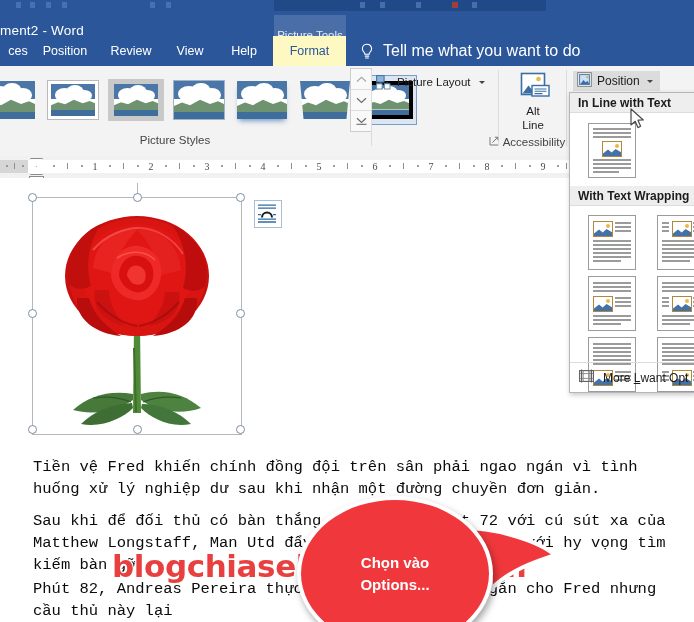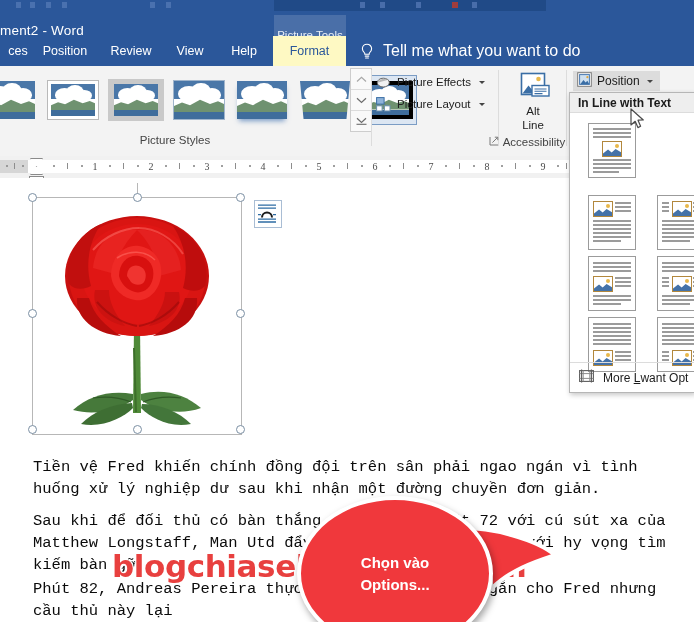--- a/index.html
+++ b/index.html
@@ -314,30 +314,20 @@
     </div>
   </div>
 
   <div id="styles-label">Picture Styles</div>
 
   <div class="vsep" style="left:371px"></div>
   <div class="vsep" style="left:498px"></div>
   <div class="vsep" style="left:566px"></div>
 
   <div id="pbel">
-    <div class="pbtn">
-      <span class="pbico">
-        <svg width="15" height="15" viewBox="0 0 15 15">
-          <ellipse cx="7.3" cy="7.6" rx="6" ry="4.4" fill="#f2f2f2" stroke="#6b6b6b" stroke-width="1"></ellipse>
-          <path d="M1.4 7.8c1.6-3.6 8-5.6 11.8-3.2" fill="#8f8f8f" opacity=".6"></path>
-        </svg>
-      </span>
-      <span>Picture Effects</span>
-      <span class="caretd"></span>
-    </div>
     <div class="pbtn">
       <span class="pbico">
         <svg width="15" height="15" viewBox="0 0 15 15">
           <rect x="0.6" y="0.6" width="7.5" height="6.5" fill="#8fb3d9" stroke="#3a6ea5" stroke-width="1"></rect>
           <rect x="0.6" y="8.8" width="5.5" height="5.2" fill="#ffffff" stroke="#6b8fad" stroke-width="1"></rect>
           <rect x="8.4" y="8.8" width="5.6" height="5.2" fill="#ffffff" stroke="#6b8fad" stroke-width="1"></rect>
           <path d="M4.2 7.4v1.2M11 7.4v1.2" stroke="#6b8fad" stroke-width="1"></path>
         </svg>
       </span>
       <span>Picture Layout</span>
@@ -535,20 +525,21 @@
           <div class="lhill"></div>
           <div class="lsun"></div>
       </div>
       <div class="lt-line" style="left:4px;top:35px;width:38px"></div>
       <div class="lt-line" style="left:4px;top:39px;width:38px"></div>
       <div class="lt-line" style="left:4px;top:43px;width:38px"></div>
       <div class="lt-line" style="left:4px;top:47px;width:26px"></div>
     </div>
   </div>
 
+  <div class="sect-head">With Text Wrapping</div>
 
   <div id="wrap-grid">
 
     <div class="lthumb">
       <div class="lt-img" style="left:4px;top:5px;">
           <div class="lsky"></div>
           <div class="lhill"></div>
           <div class="lsun"></div>
         </div>
       <div class="lt-line" style="left:26px;top:6px;width:16px"></div>

